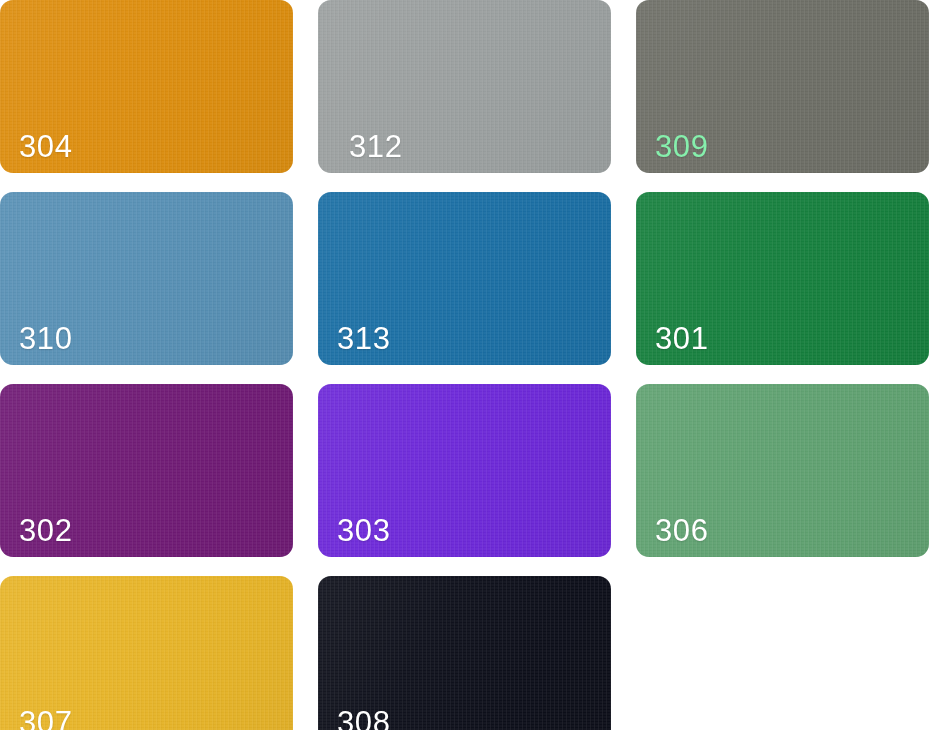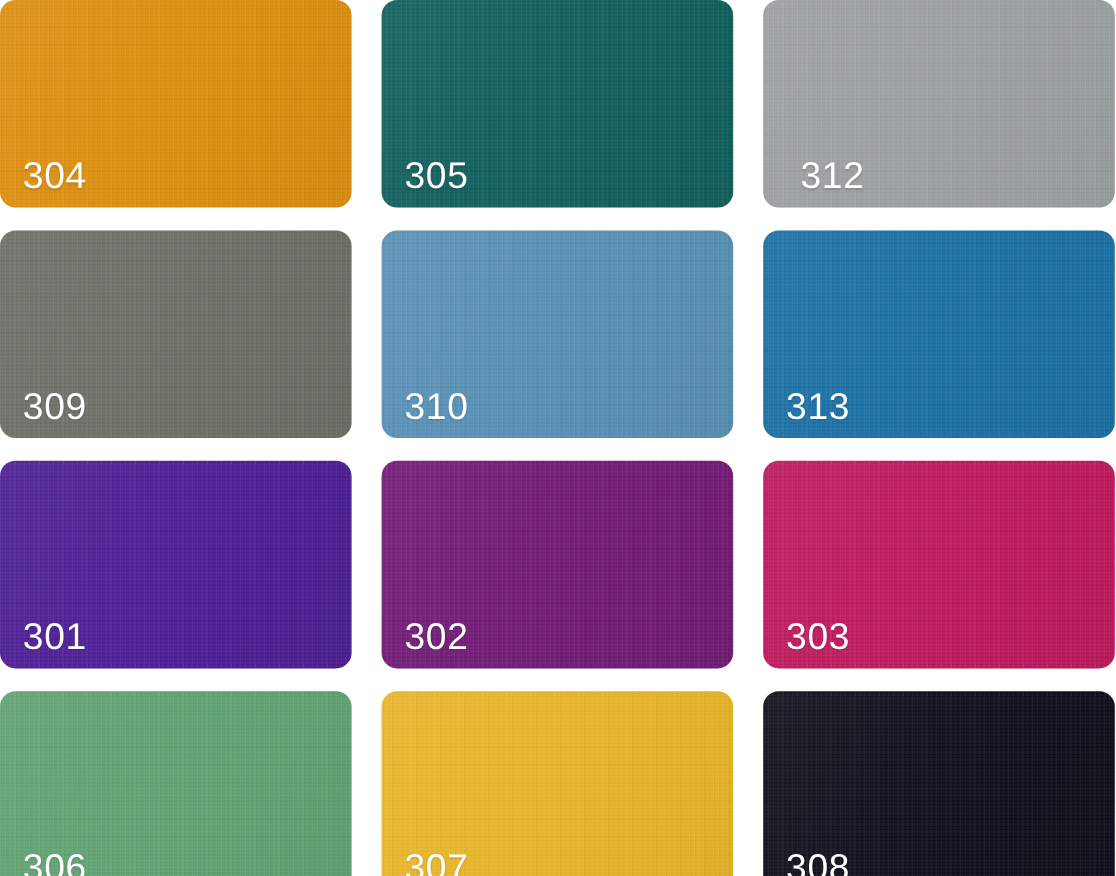--- a/index.html
+++ b/index.html
@@ -85,63 +85,58 @@
 <body>
 
 <div id="swatch-grid">
 
   <div class="swatch" style="background-color: rgb(221, 142, 14);">
     <div class="sheen"></div>
     <div class="texture"></div>
     <div class="swatch-label" style="color: rgb(255, 255, 255);">304</div>
   </div>
 
-  <div class="swatch" style="background-color: rgb(15, 95, 92);">
-    <div class="sheen"></div>
-    <div class="texture"></div>
-    <div class="swatch-label" style="color: rgb(255, 255, 255);">305</div>
-  </div>
 
   <div class="swatch" style="background-color: rgb(155, 160, 160);">
     <div class="sheen"></div>
     <div class="texture"></div>
     <div class="swatch-label" style="color: rgb(255, 255, 255); margin-left: 12px;">312</div>
   </div>
 
   <div class="swatch" style="background-color: rgb(109, 110, 102);">
     <div class="sheen"></div>
     <div class="texture"></div>
-    <div class="swatch-label" style="color: #ffffff;">309</div>
+    <div class="swatch-label" style="color: #86efac;">309</div>
   </div>
 
   <div class="swatch" style="background-color: rgb(87, 144, 181); text-decoration: underline;">
     <div class="sheen"></div>
     <div class="texture"></div>
     <div class="swatch-label" style="color: rgb(255, 255, 255);">310</div>
   </div>
 
   <div class="swatch" style="background-color: rgb(26, 111, 165);">
     <div class="sheen"></div>
     <div class="texture"></div>
     <div class="swatch-label" style="color: rgb(255, 255, 255); margin-top: 11px;">313</div>
   </div>
 
-  <div class="swatch" style="background-color: #4c1d95; padding-left: 20px;">
+  <div class="swatch" style="background-color: #15803d; padding-left: 20px;">
     <div class="sheen"></div>
     <div class="texture"></div>
     <div class="swatch-label" style="color: rgb(255, 255, 255);">301</div>
   </div>
 
   <div class="swatch" style="background-color: #701a75; border-radius: 13px;">
     <div class="sheen"></div>
     <div class="texture"></div>
     <div class="swatch-label" style="color: rgb(255, 255, 255);">302</div>
   </div>
 
-  <div class="swatch" style="background-color: #be185d;">
+  <div class="swatch" style="background-color: #6d28d9;">
     <div class="sheen"></div>
     <div class="texture"></div>
     <div class="swatch-label" style="color: rgb(255, 255, 255);">303</div>
   </div>
 
   <div class="swatch" style="background-color: rgb(96, 162, 113);">
     <div class="sheen"></div>
     <div class="texture"></div>
     <div class="swatch-label" style="color: rgb(255, 255, 255);">306</div>
   </div>

